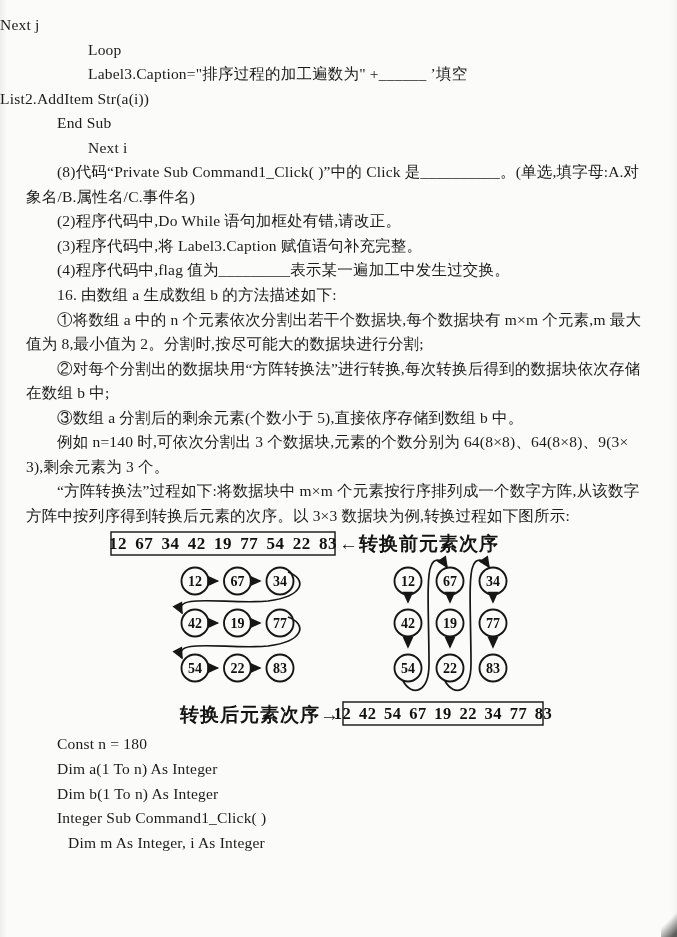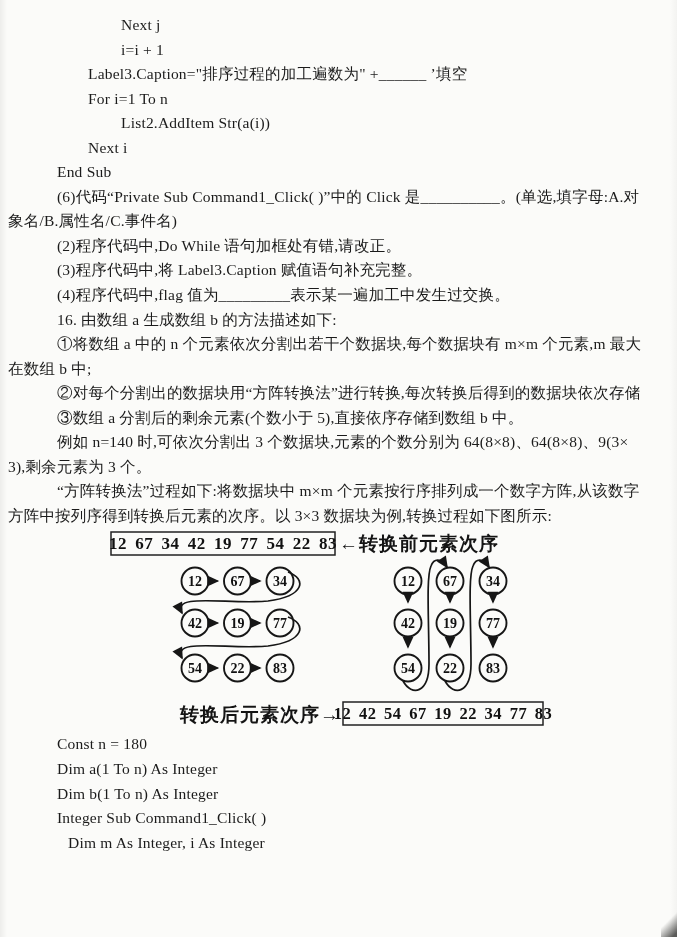--- a/index.html
+++ b/index.html
@@ -8,62 +8,62 @@
     background:linear-gradient(90deg,#ededeb 0,#fbfbf9 7px,#fbfbf9 670px,#f3f3f1 677px);
     font-family:"Liberation Serif","DejaVu Serif",serif;
   }
   .page{position:relative;width:677px;height:937px;padding-top:13px;box-sizing:border-box;}
   .line{
     white-space:nowrap;
     height:24.55px;line-height:24.55px;
     font-size:15.5px;color:#1b1b1b;
     letter-spacing:0.2px;
   }
-  .pl0{padding-left:8px}
+  .pl0{padding-left:26px}
   .pl1{padding-left:57px}
   .pl2{padding-left:88px}
   .pl2b{padding-left:68px}
-  .pl3{padding-left:121px}
+  .pl3{}
   .diagram{display:block;margin:0;}
   .circ{fill:none;stroke:#161616;stroke-width:1.9;}
   .num{font-family:"Liberation Serif","DejaVu Serif",serif;font-size:14px;font-weight:700;fill:#111;text-anchor:middle;}
   .flow{stroke:#161616;stroke-width:1.7;fill:none;}
   .seqbox{fill:none;stroke:#222;stroke-width:1.5;}
   .seq{font-family:"Liberation Serif","DejaVu Serif",serif;font-size:17px;font-weight:700;fill:#111;text-anchor:middle;word-spacing:3.5px;letter-spacing:0.5px;}
   .seq2{font-size:16.5px;word-spacing:3px;}
   .lbl{font-family:"Liberation Sans","DejaVu Sans",sans-serif;font-size:19px;font-weight:700;fill:#141414;letter-spacing:1px;}
   .corner-smudge{
     position:absolute;right:0;bottom:0;width:16px;height:30px;
     background:linear-gradient(135deg,rgba(0,0,0,0) 45%,rgba(40,40,38,.75) 90%);
     pointer-events:none;
   }
 </style>
 </head>
 <body>
 
 <div class="page">
 
   <div class="line pl3">Next j</div>
-  <div class="line pl3">i=i + 1</div>
+  <div class="line pl2">Loop</div>
   <div class="line pl2">Label3.Caption="排序过程的加工遍数为" +______    ’填空</div>
-  <div class="line pl2">For i=1 To n</div>
   <div class="line pl3">List2.AddItem Str(a(i))</div>
+  <div class="line pl1">End Sub</div>
   <div class="line pl2">Next i</div>
-  <div class="line pl1">End Sub</div>
 
-  <div class="line pl1">(6)代码“Private Sub Command1_Click( )”中的 Click 是__________。(单选,填字母:A.对</div>
+  <div class="line pl1">(8)代码“Private Sub Command1_Click( )”中的 Click 是__________。(单选,填字母:A.对</div>
   <div class="line pl0">象名/B.属性名/C.事件名)</div>
   <div class="line pl1">(2)程序代码中,Do While 语句加框处有错,请改正。</div>
   <div class="line pl1">(3)程序代码中,将 Label3.Caption 赋值语句补充完整。</div>
   <div class="line pl1">(4)程序代码中,flag 值为_________表示某一遍加工中发生过交换。</div>
 
   <div class="line pl1">16. 由数组 a 生成数组 b 的方法描述如下:</div>
   <div class="line pl1">①将数组 a 中的 n 个元素依次分割出若干个数据块,每个数据块有 m×m 个元素,m 最大</div>
+  <div class="line pl0">值为 8,最小值为 2。分割时,按尽可能大的数据块进行分割;</div>
+  <div class="line pl1">②对每个分割出的数据块用“方阵转换法”进行转换,每次转换后得到的数据块依次存储</div>
   <div class="line pl0">在数组 b 中;</div>
-  <div class="line pl1">②对每个分割出的数据块用“方阵转换法”进行转换,每次转换后得到的数据块依次存储</div>
   <div class="line pl1">③数组 a 分割后的剩余元素(个数小于 5),直接依序存储到数组 b 中。</div>
   <div class="line pl1">例如 n=140 时,可依次分割出 3 个数据块,元素的个数分别为 64(8×8)、64(8×8)、9(3×</div>
   <div class="line pl0">3),剩余元素为 3 个。</div>
   <div class="line pl1">“方阵转换法”过程如下:将数据块中 m×m 个元素按行序排列成一个数字方阵,从该数字</div>
   <div class="line pl0">方阵中按列序得到转换后元素的次序。以 3×3 数据块为例,转换过程如下图所示:</div>
 
   <svg class="diagram" width="677" height="204" viewBox="0 576 677 204" xmlns="http://www.w3.org/2000/svg">
     <defs>
       <marker id="ah" markerWidth="8" markerHeight="8" refX="6.5" refY="4" orient="auto">
         <path d="M0.5,0.8 L7.5,4 L0.5,7.2 Z" fill="#161616"></path>

